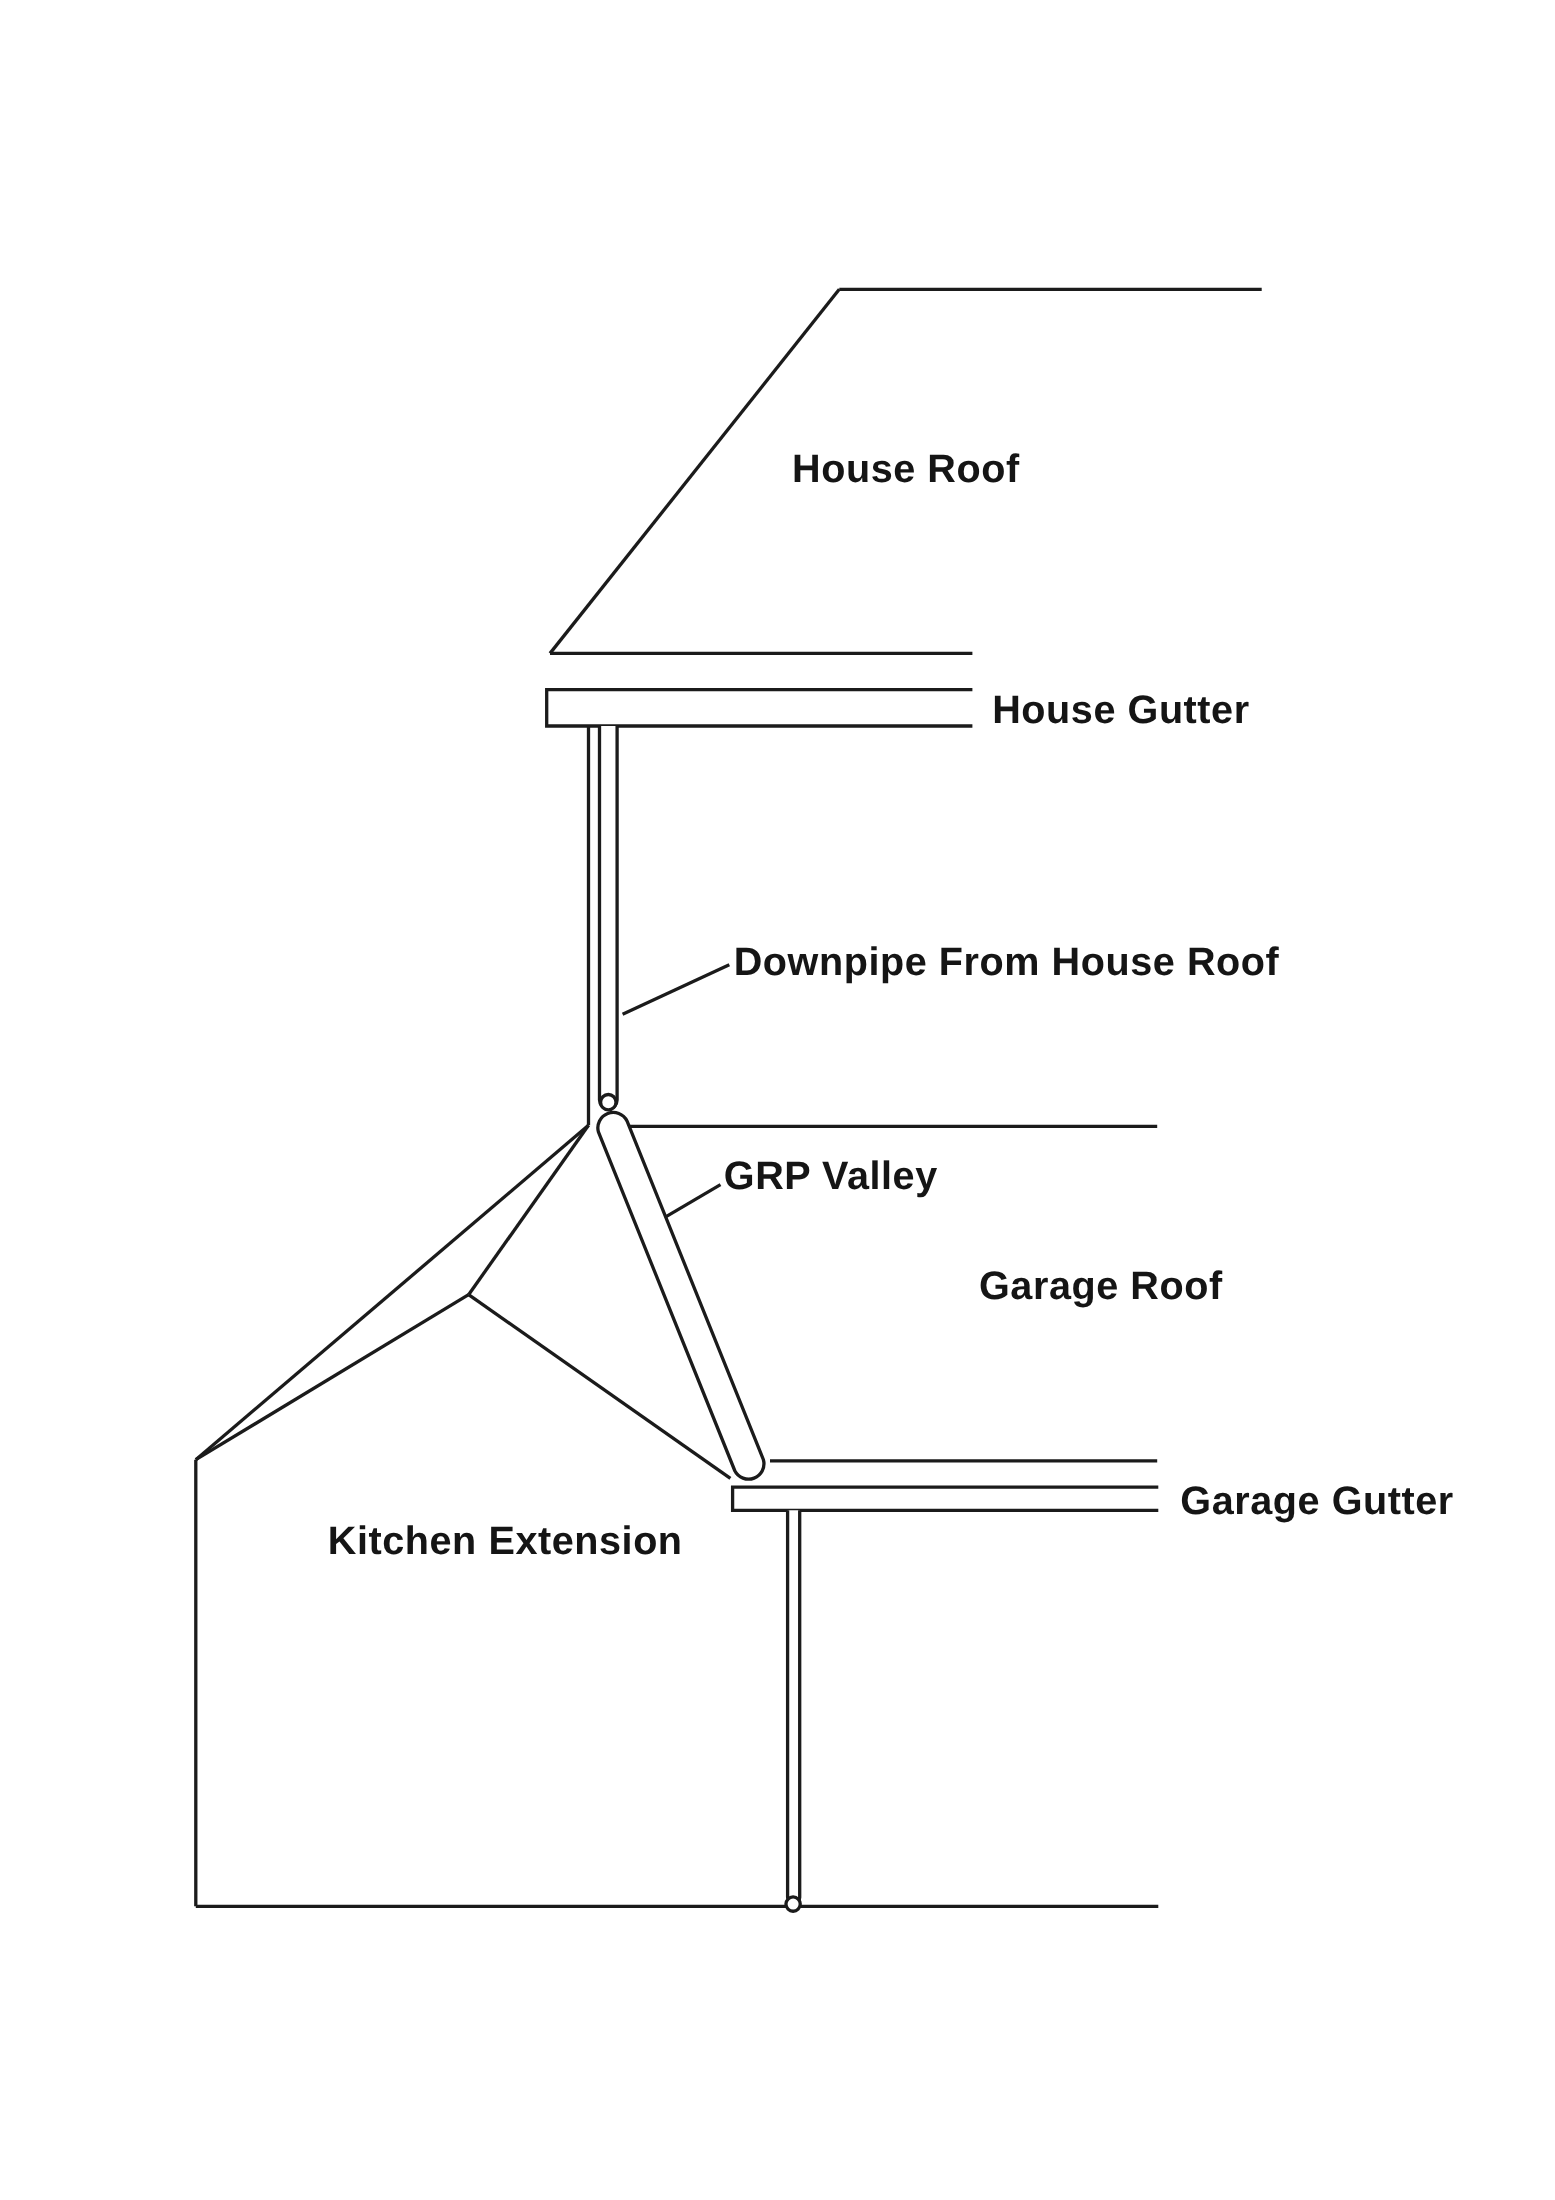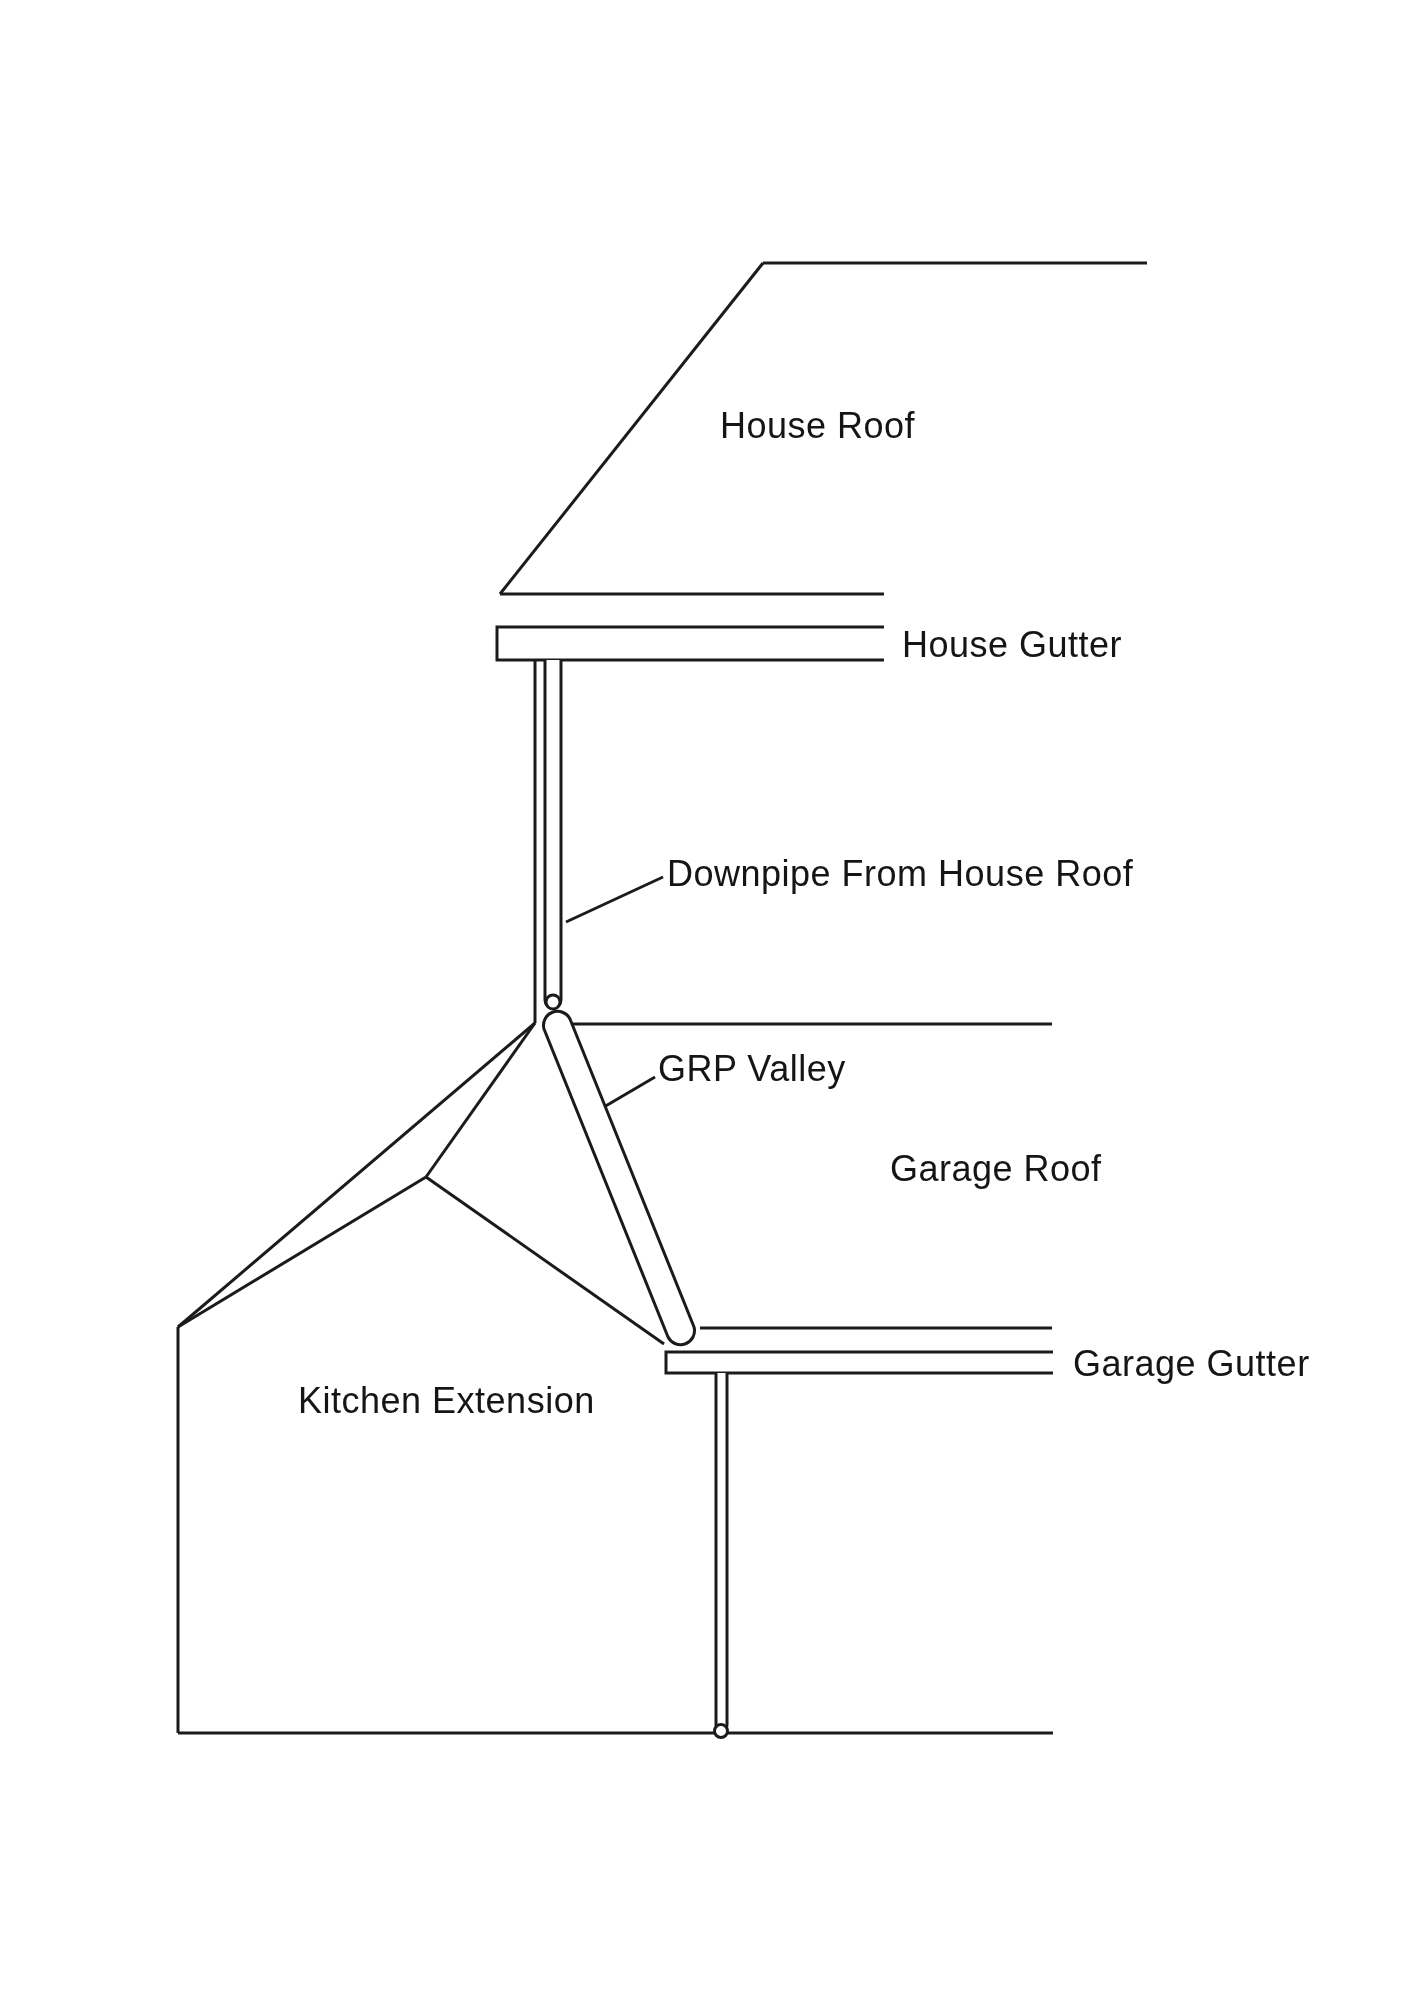--- a/index.html
+++ b/index.html
@@ -6,20 +6,21 @@
     --line:#1b1b1b;
     --text:#151515;
     --bg:#ffffff;
   }
   html,body{margin:0;padding:0;background:#e8e8e8;}
   .page{
     position:relative;
     width:1414px;height:2000px;
     background:var(--bg);
     overflow:hidden;
+    font-weight:bold;
   }
   svg{position:absolute;left:0;top:0;}
   .stroke{fill:none;stroke:var(--line);stroke-width:3;stroke-linecap:butt;stroke-linejoin:miter;}
   .pipe{fill:var(--bg);stroke:var(--line);stroke-width:3;}
   .outlet{fill:var(--bg);stroke:var(--line);stroke-width:3;}
   .label{
     font-family:"Liberation Sans","DejaVu Sans",sans-serif;
     font-size:36px;
     fill:var(--text);
     letter-spacing:0.5px;

